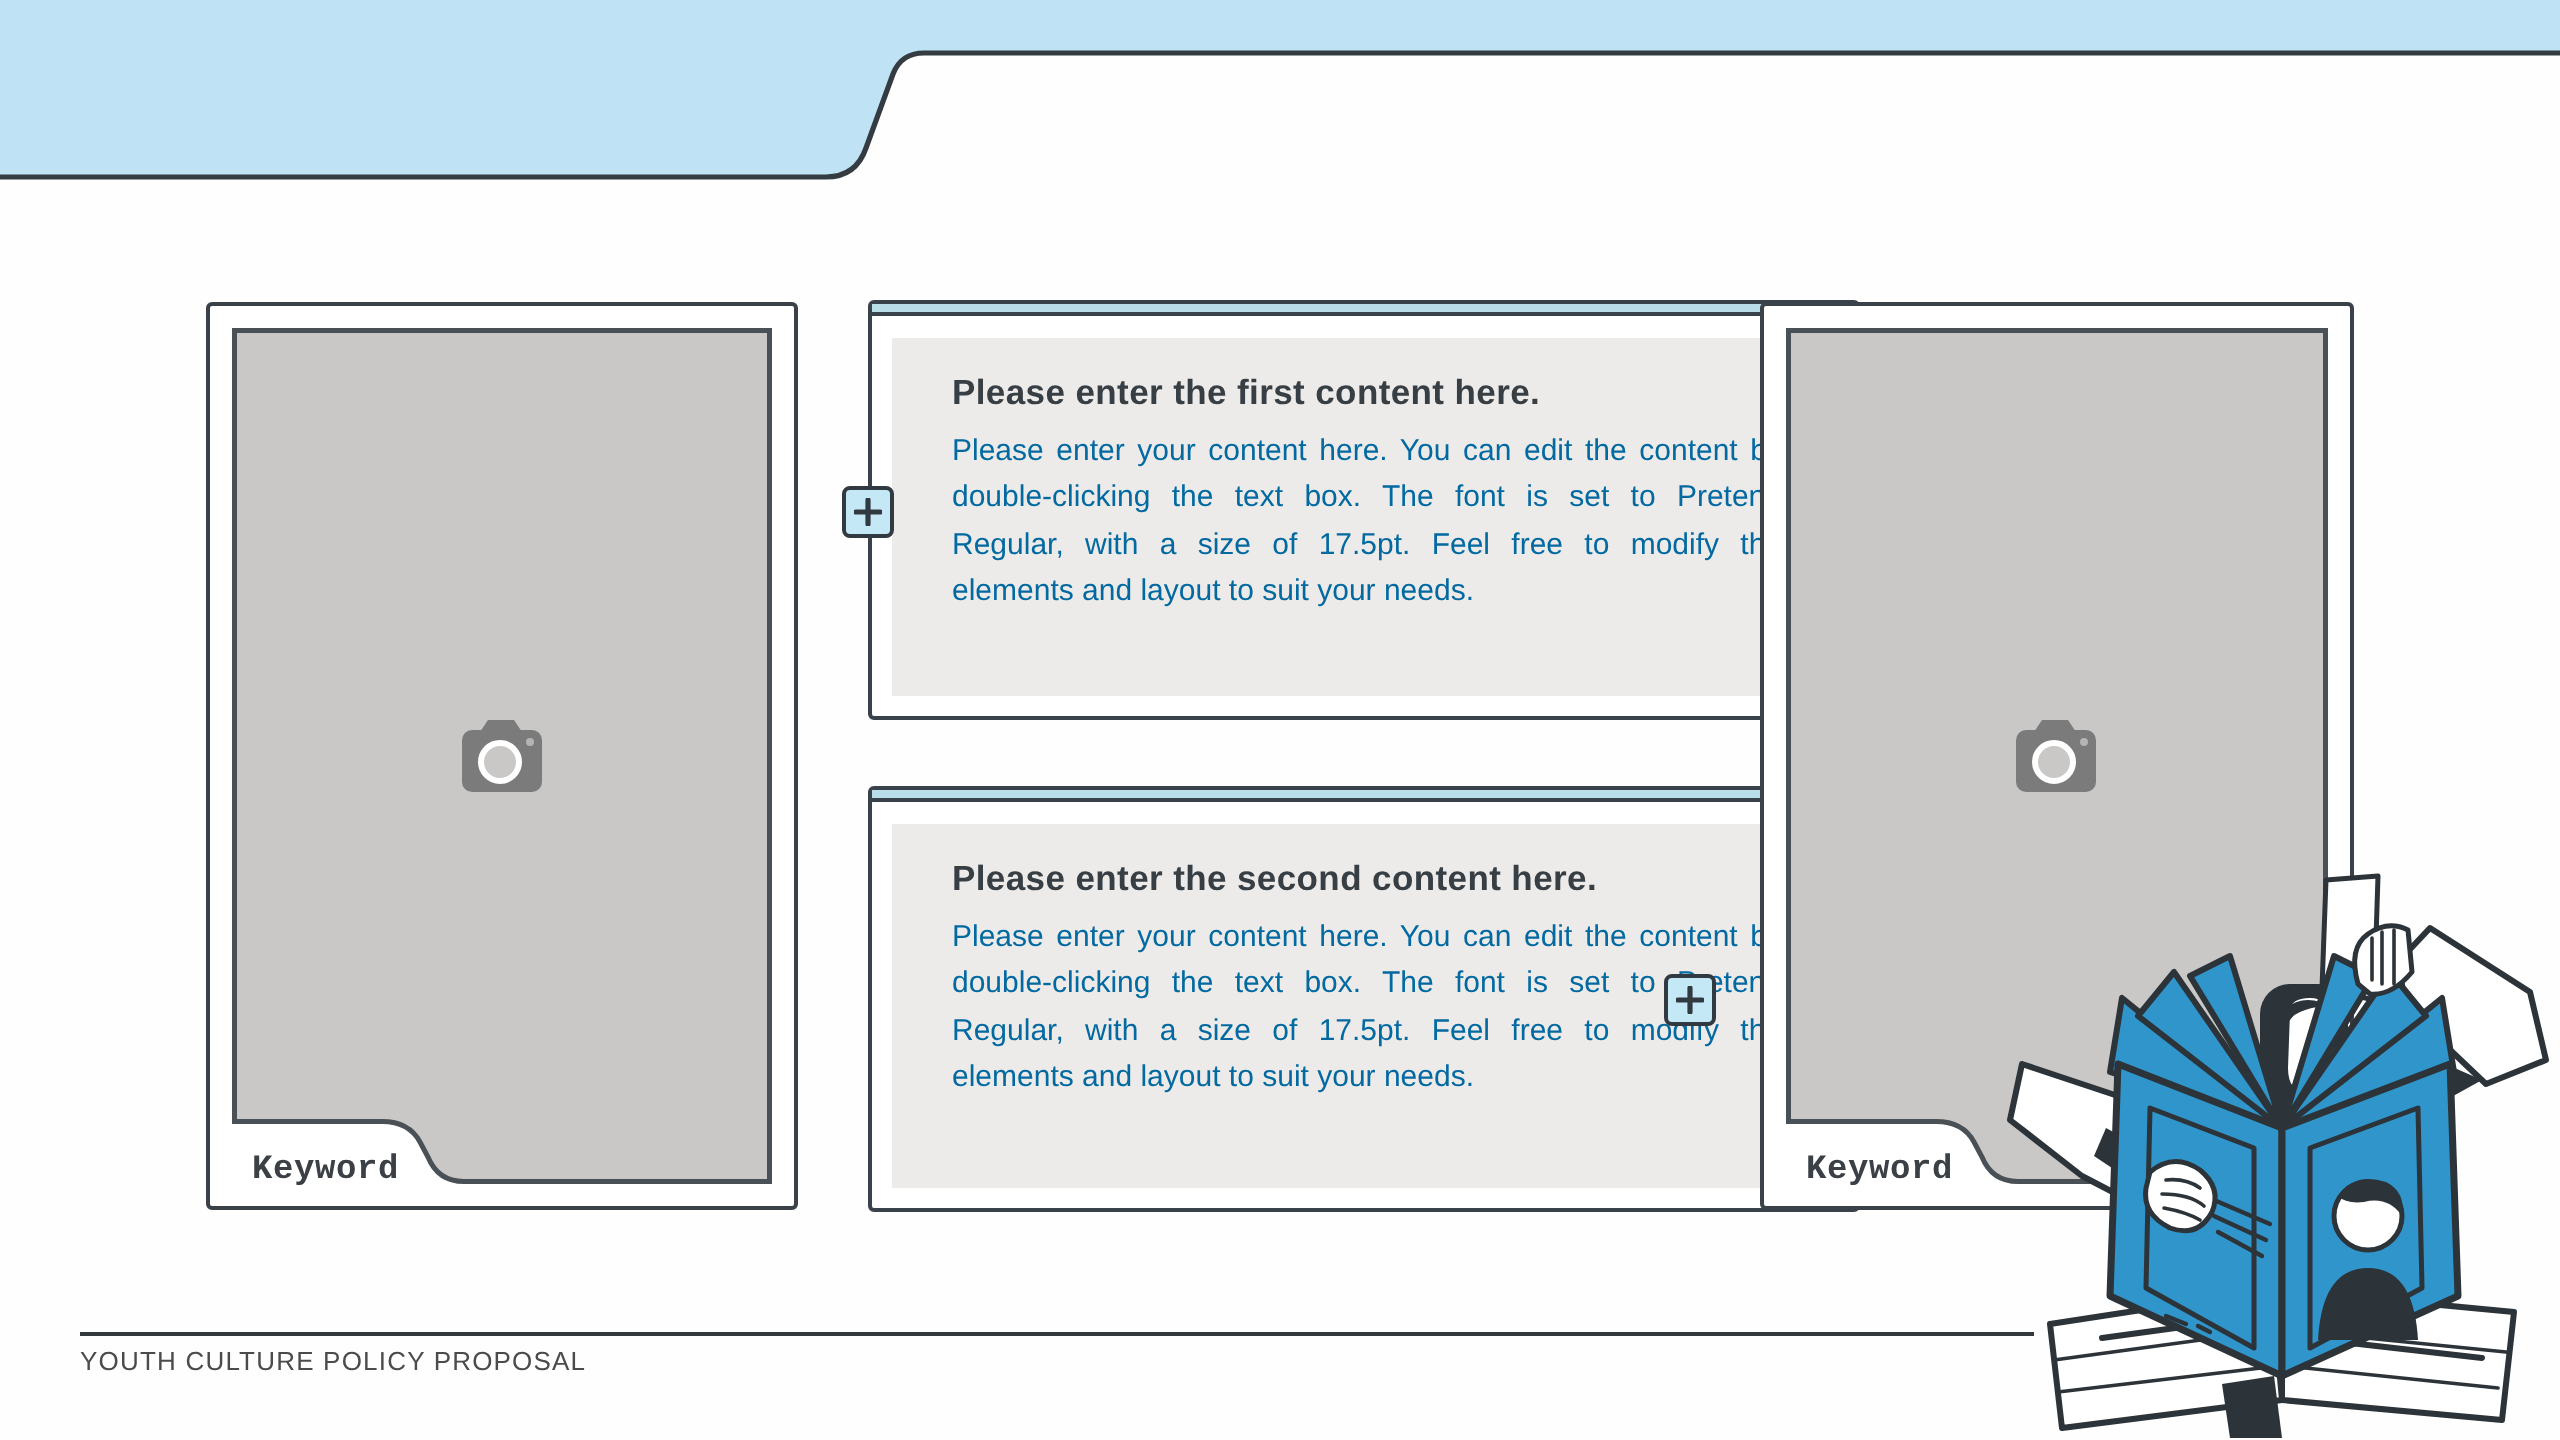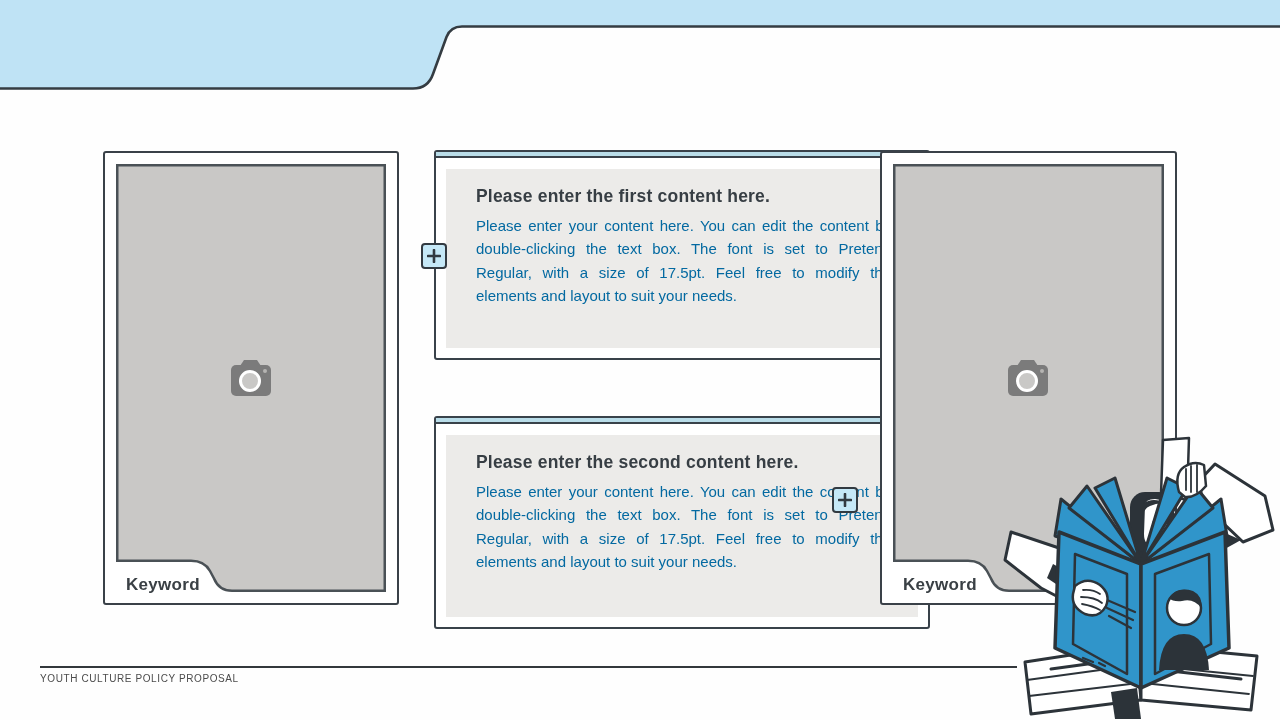--- a/index.html
+++ b/index.html
@@ -7,50 +7,50 @@
               font-family:"Liberation Sans", sans-serif; }
   #slide { position:relative; width:1280px; height:720px; background:#fefefe; }
 
   
   .banner-svg { position:absolute; left:0; top:0; }
   .slide-title { position:absolute; left:36px; top:31px; font-size:31px; font-weight:bold;
                  color:#333b40; letter-spacing:.4px; white-space:nowrap; }
 
   
   .img-box { position:absolute; width:296px; height:454px; background:#fff;
-             border:2px solid #3a4148; border-radius:3px; }
+             border:2px solid #3a4148; border-radius:3px;font-family:Liberation Mono, monospace; }
   .img-box.left  { left:103px; top:151px; }
   .img-box.right { left:880px; top:151px; width:297px; }
   .ph-svg { position:absolute; left:11px; top:11px; }
   .keyword { position:absolute; left:21px; bottom:8px; font-size:17px; font-weight:bold;
              color:#3a4045; letter-spacing:.3px; }
 
   
   .content-box { position:absolute; left:434px; width:496px; background:#fff;
                  border:2px solid #39424a; border-radius:3px; }
   .content-box.first  { top:150px; height:210px; }
-  .content-box.second { top:416px; height:213px; }
+  .content-box.second { top:393px; height:213px; }
   .cb-strip { height:6px; background:#b9dde9; border-bottom:2px solid #39424a; }
   .cb-panel { position:absolute; left:10px; right:10px; top:17px; bottom:10px;
               background:#ecebe9; padding:17px 27px 0 30px; }
   .cb-heading { font-size:17.5px; font-weight:bold; color:#373e44; margin-bottom:7px;
                 letter-spacing:.2px; }
   .cb-body { font-size:15px; color:#0369a1; line-height:1.56; text-align:justify; }
 
   
   .plus-btn { position:absolute; width:26px; height:26px; background:#c5e8f7;
               border:2px solid #323a41; border-radius:4px; z-index:5; cursor:pointer;
               display:flex; align-items:center; justify-content:center; }
   .plus-btn.p1 { left:421px; top:243px; }
   .plus-btn.p2 { left:832px; top:487px; }
 
   
   .footer-line { position:absolute; left:40px; top:666px; width:977px; height:2px;
                  background:#33383c; }
-  .footer-text { position:absolute; left:40px; top:673px; font-size:10px; color:#4b4b4b;
+  .footer-text { position:absolute; left:40px; top:673px; font-size:13px; color:#4b4b4b;
                  letter-spacing:.6px;text-align:center; }
 
   
   .illustration { position:absolute; left:1003px; top:436px; z-index:10; }
 </style>
 </head>
 <body>
 
 <div id="slide">
 

